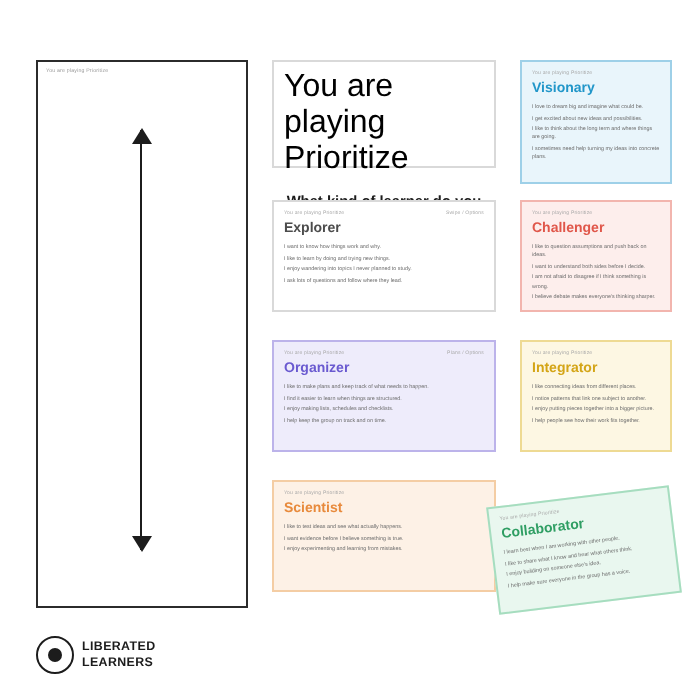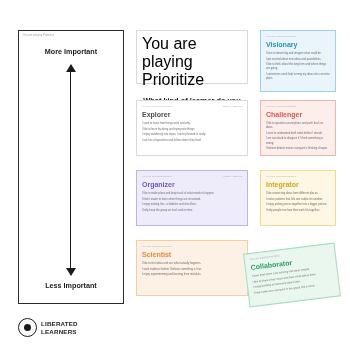--- a/index.html
+++ b/index.html
@@ -90,27 +90,25 @@
   }
   .logo-text{font-size:6.2px;font-weight:700;color:#1c1c1c;line-height:7.5px;letter-spacing:.2px;}
 </style>
 </head>
 <body>
 
 <div class="board">
 
   <div class="rank-col">
     <div class="rank-head">You are playing Prioritize</div>
-    <div class="rank-top">More Important</div>
     <div class="arrow-wrap">
       <div class="arrow-line"></div>
       <div class="arrow-up"></div>
       <div class="arrow-down"></div>
     </div>
-    <div class="rank-bottom">Less Important</div>
   </div>
 
   <div class="q-card" style="left:136px;top:30px;width:112px;height:54px;">
     <div class="meta">
       <span>You are playing Prioritize</span>
     </div>
     <div class="q-text">What kind of learner do you want to be this year?</div>
   </div>
 
   <div class="card" style="left:260px;top:30px;width:76px;height:62px;background:#e9f5fb;border-color:#9ed0e8;">

